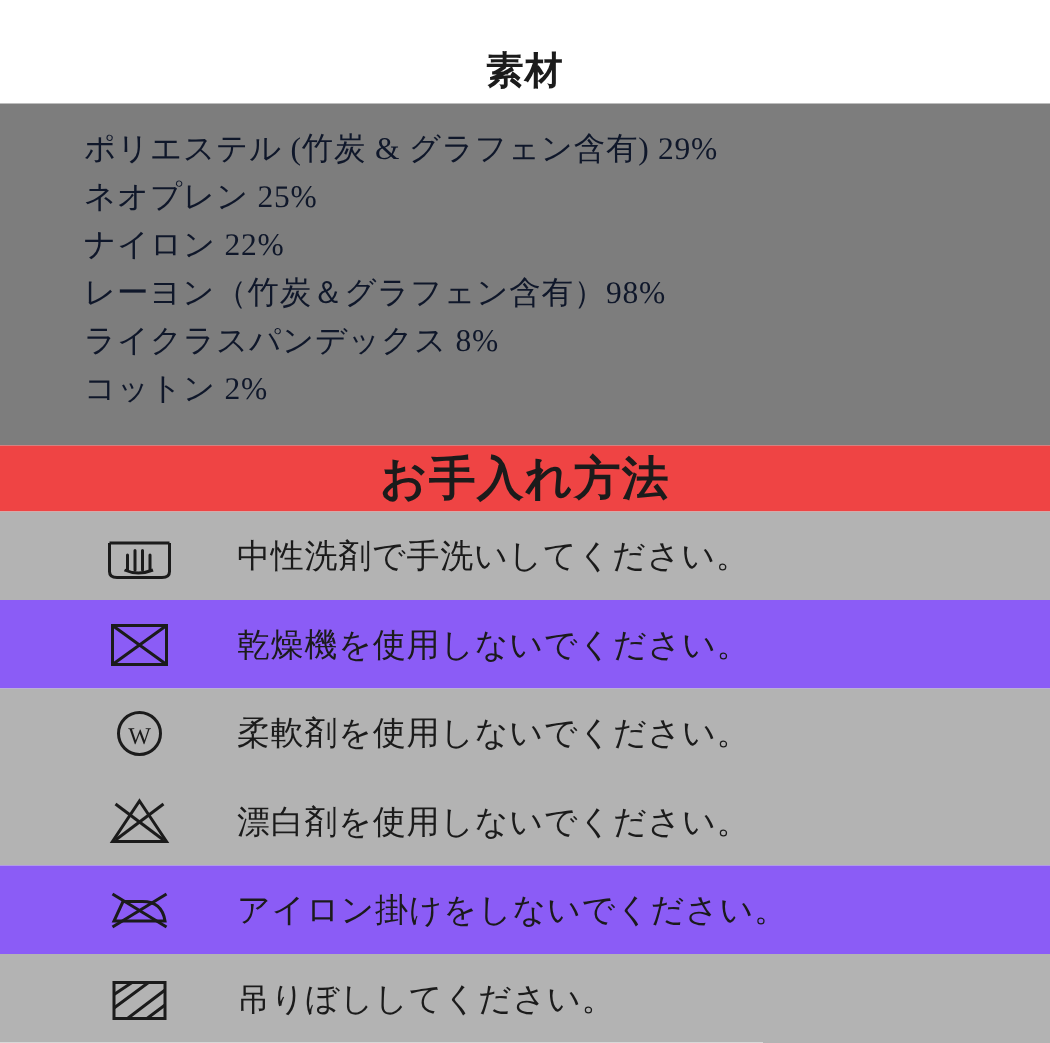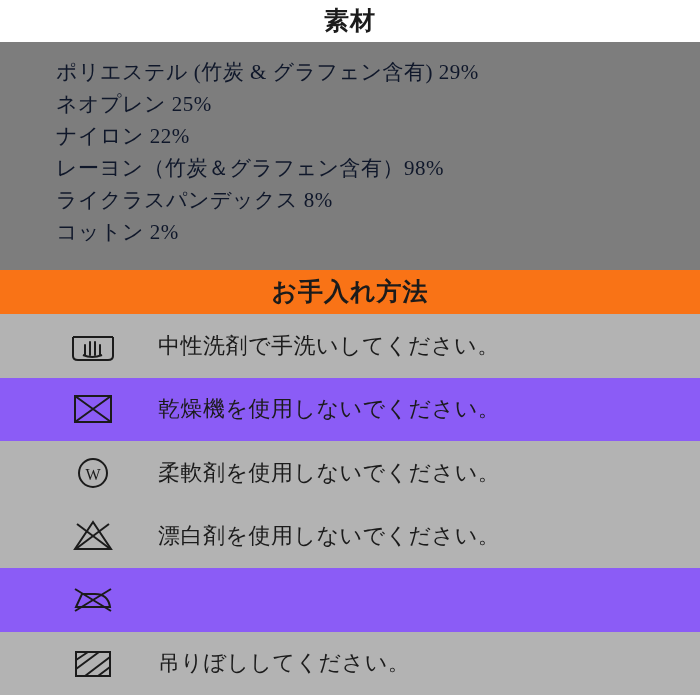--- a/index.html
+++ b/index.html
@@ -24,20 +24,21 @@
   
   .material-title {
     height: 42px;
     line-height: 42px;
     text-align: center;
     font-size: 25px;
     font-weight: bold;
     color: #1b1b1b;
     background: #ffffff;
     letter-spacing: 1px;
+    margin-top: 27px;
   }
   .material-body {
     background: #7d7d7d;
     color: #ffffff;
     padding: 14px 0 14px 56px;
     box-sizing: border-box;
     height: 228px;
   }
   .material-line {
     font-size: 21px;
@@ -45,24 +46,24 @@
     color: #0f172a;
     white-space: nowrap;
     letter-spacing: 0.5px;
   }
 
   
   .care-title {
     height: 44px;
     line-height: 44px;
     text-align: center;
-    font-size: 25px;
+    font-size: 31px;
     font-weight: bold;
     color: #1b1b1b;
-    background: #f97316;
+    background: #ef4444;
     letter-spacing: 1px;
   }
   .care-list {
     flex: 1;
     display: flex;
     flex-direction: column;
   }
   .care-row {
     flex: 1;
     display: flex;
@@ -152,20 +153,21 @@
     </div>
 
     <div class="care-row shade-light">
       <div class="care-icon">
         <svg width="46" height="30" viewBox="0 0 46 30">
           <path d="M6 22 L40 22 Q38 9 25 9 L12 9 Z" fill="none" stroke="#1b1b1b" stroke-width="2"></path>
           <path d="M5 4 L41 26" stroke="#1b1b1b" stroke-width="2" fill="none"></path>
           <path d="M41 4 L5 26" stroke="#1b1b1b" stroke-width="2" fill="none"></path>
         </svg>
       </div>
+      <div class="care-text">アイロン掛けをしないでください。</div>
     </div>
 
     <div class="care-row shade-dark">
       <div class="care-icon">
         <svg width="42" height="32" viewBox="0 0 42 32">
           <rect x="4" y="5" width="34" height="24" fill="none" stroke="#1b1b1b" stroke-width="2"></rect>
           <path d="M4 13 L16 5 M4 22 L27 5 M13 29 L38 10 M26 29 L38 20" stroke="#1b1b1b" stroke-width="2" fill="none"></path>
         </svg>
       </div>
       <div class="care-text">吊りぼししてください。</div>

